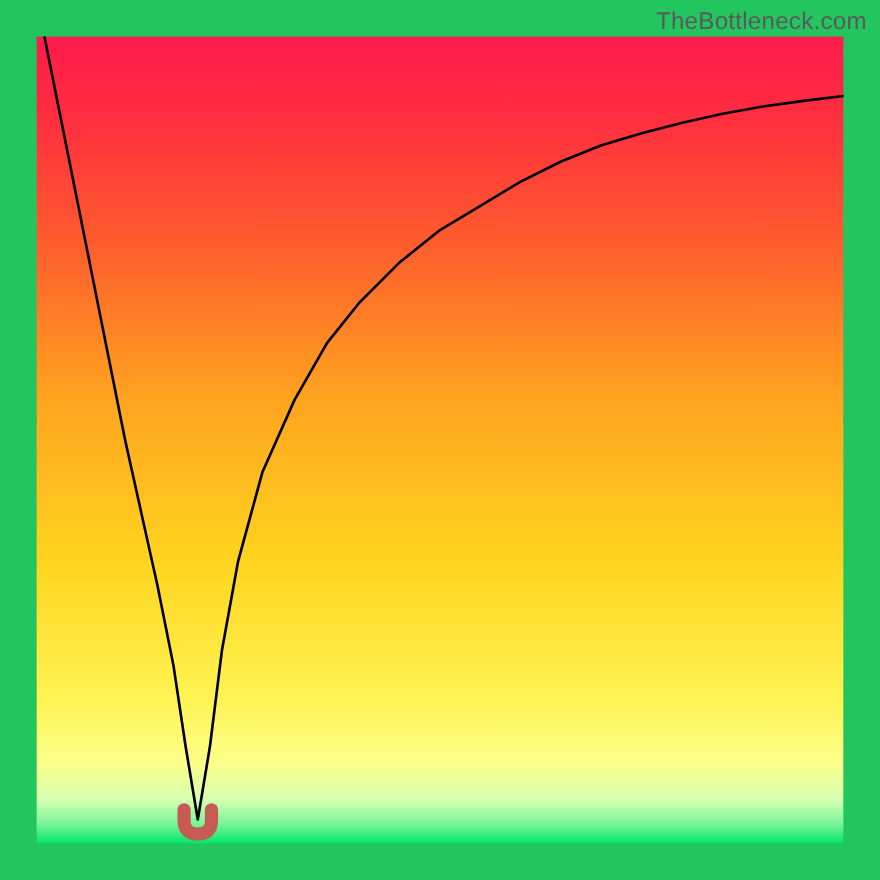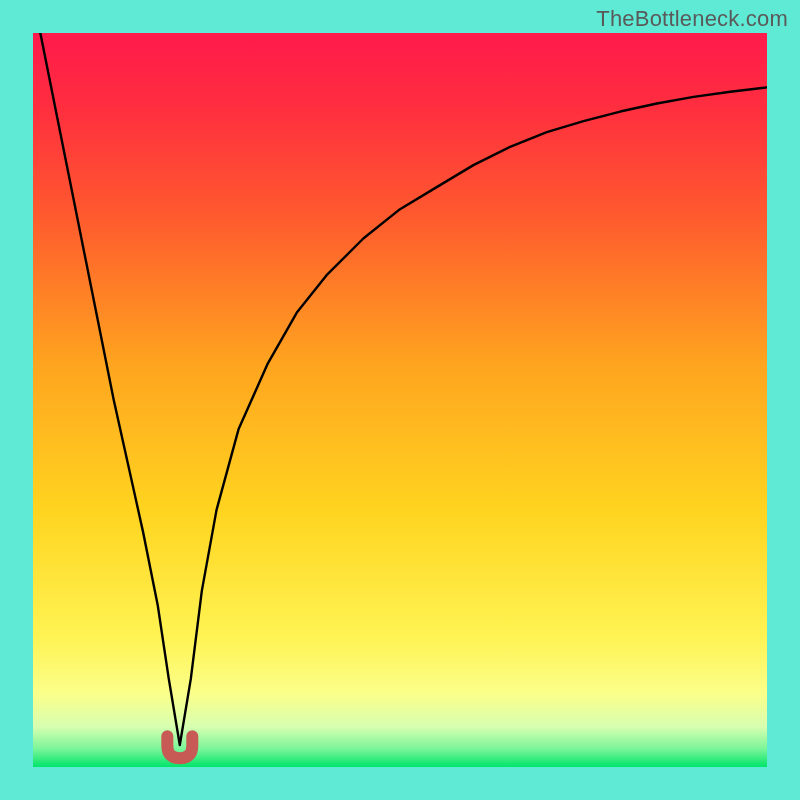--- a/index.html
+++ b/index.html
@@ -10,21 +10,21 @@
     overflow: hidden;
     background: #000;
     font-family: Arial, Helvetica, sans-serif;
   }
   .frame {
     position: absolute;
     left: 0;
     top: 0;
     width: 800px;
     height: 800px;
-    background: #5eead4;
+    background: #22c55e;
   }
   .plot {
     position: absolute;
     left: 33px;
     top: 33px;
     width: 734px;
     height: 734px;
     overflow: hidden;
   }
   .watermark {

